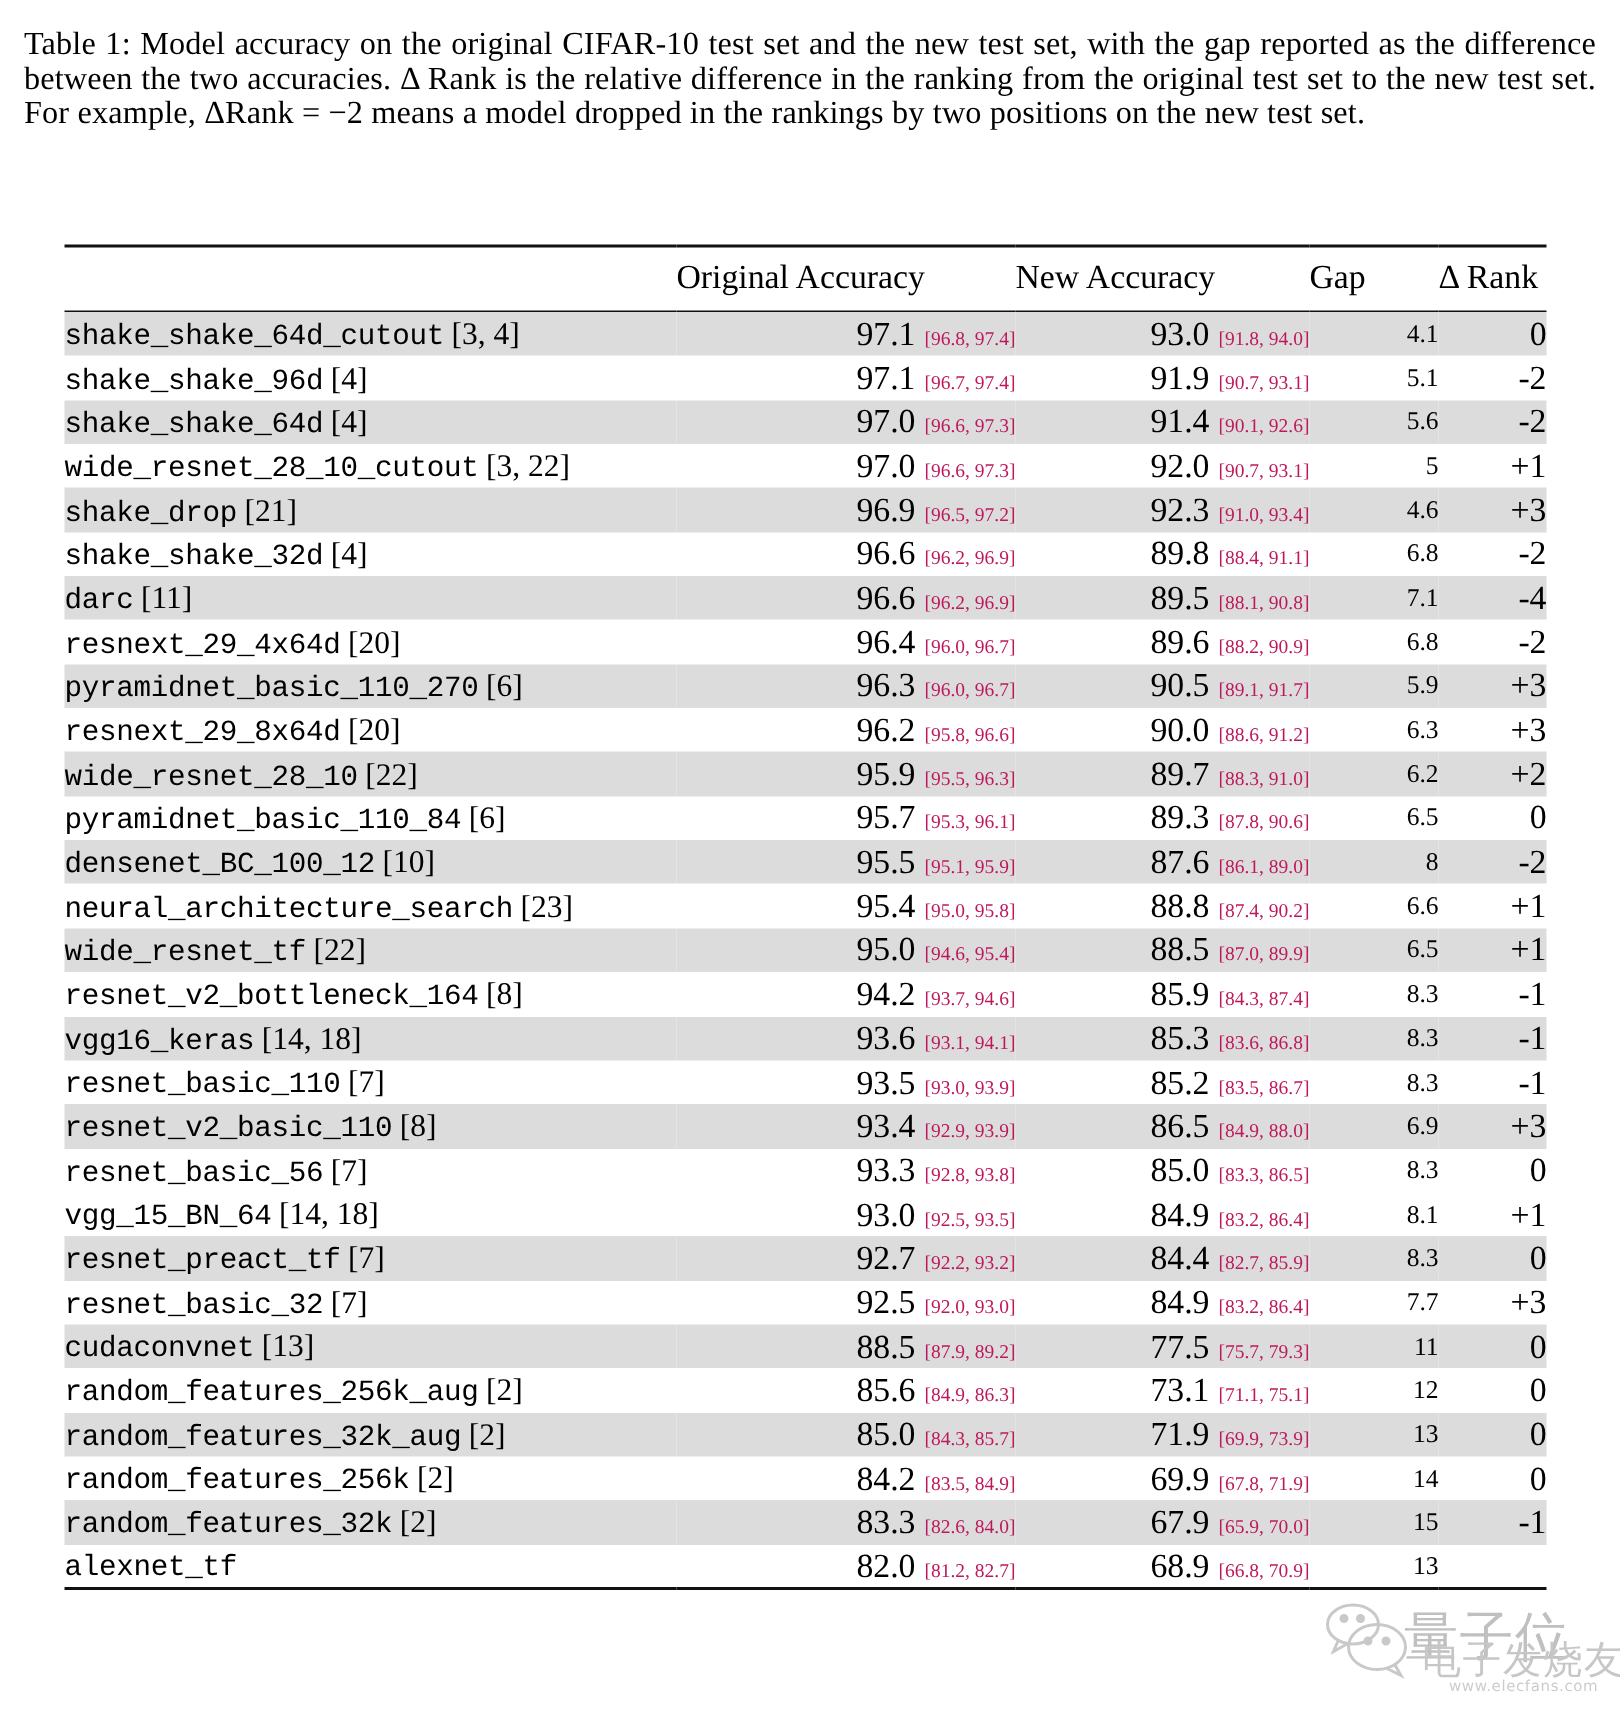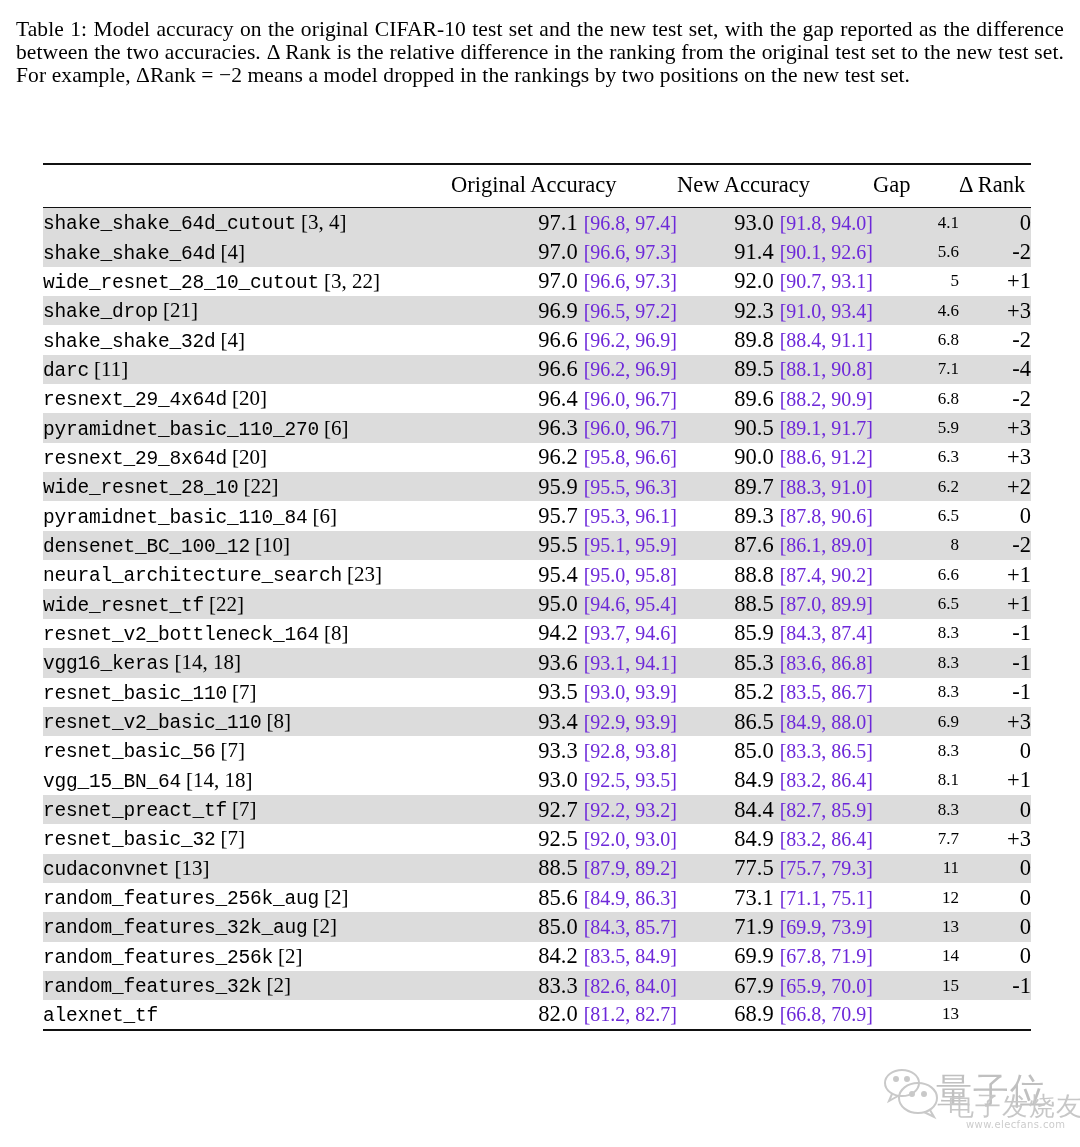--- a/index.html
+++ b/index.html
@@ -86,22 +86,22 @@
   td.c-val {
     text-align: right;
     white-space: nowrap;
     font-size: 0;
     padding-right: 0;
   }
   td.c-val .big {
     font-size: 22.5px;
   }
   td.c-val .ci {
-    font-size: 20px;
-    color: #6d28d9;
+    font-size: 13px;
+    color: #be185d;
     padding-left: 6px;
   }
 
   td.c-gap {
     text-align: right;
     font-size: 17px;
     white-space: nowrap;
     padding-right: 16px;
   }
   td.c-rank {
@@ -185,20 +185,27 @@
       </tr>
     </thead>
 
     <tbody id="tbody">
         <tr class="data-row shaded">
           <td class="c-model"><span class="mname">shake_shake_64d_cutout</span><span class="mref">[3, 4]</span></td>
           <td class="c-val"><span class="big">97.1</span><span class="ci">[96.8, 97.4]</span></td>
           <td class="c-val"><span class="big">93.0</span><span class="ci">[91.8, 94.0]</span></td>
           <td class="c-gap">4.1</td>
           <td class="c-rank">0</td>
+        </tr>
+        <tr class="data-row">
+          <td class="c-model"><span class="mname">shake_shake_96d</span><span class="mref">[4]</span></td>
+          <td class="c-val"><span class="big">97.1</span><span class="ci">[96.7, 97.4]</span></td>
+          <td class="c-val"><span class="big">91.9</span><span class="ci">[90.7, 93.1]</span></td>
+          <td class="c-gap">5.1</td>
+          <td class="c-rank">-2</td>
         </tr>
         <tr class="data-row shaded">
           <td class="c-model"><span class="mname">shake_shake_64d</span><span class="mref">[4]</span></td>
           <td class="c-val"><span class="big">97.0</span><span class="ci">[96.6, 97.3]</span></td>
           <td class="c-val"><span class="big">91.4</span><span class="ci">[90.1, 92.6]</span></td>
           <td class="c-gap">5.6</td>
           <td class="c-rank">-2</td>
         </tr>
         <tr class="data-row">
           <td class="c-model"><span class="mname">wide_resnet_28_10_cutout</span><span class="mref">[3, 22]</span></td>

